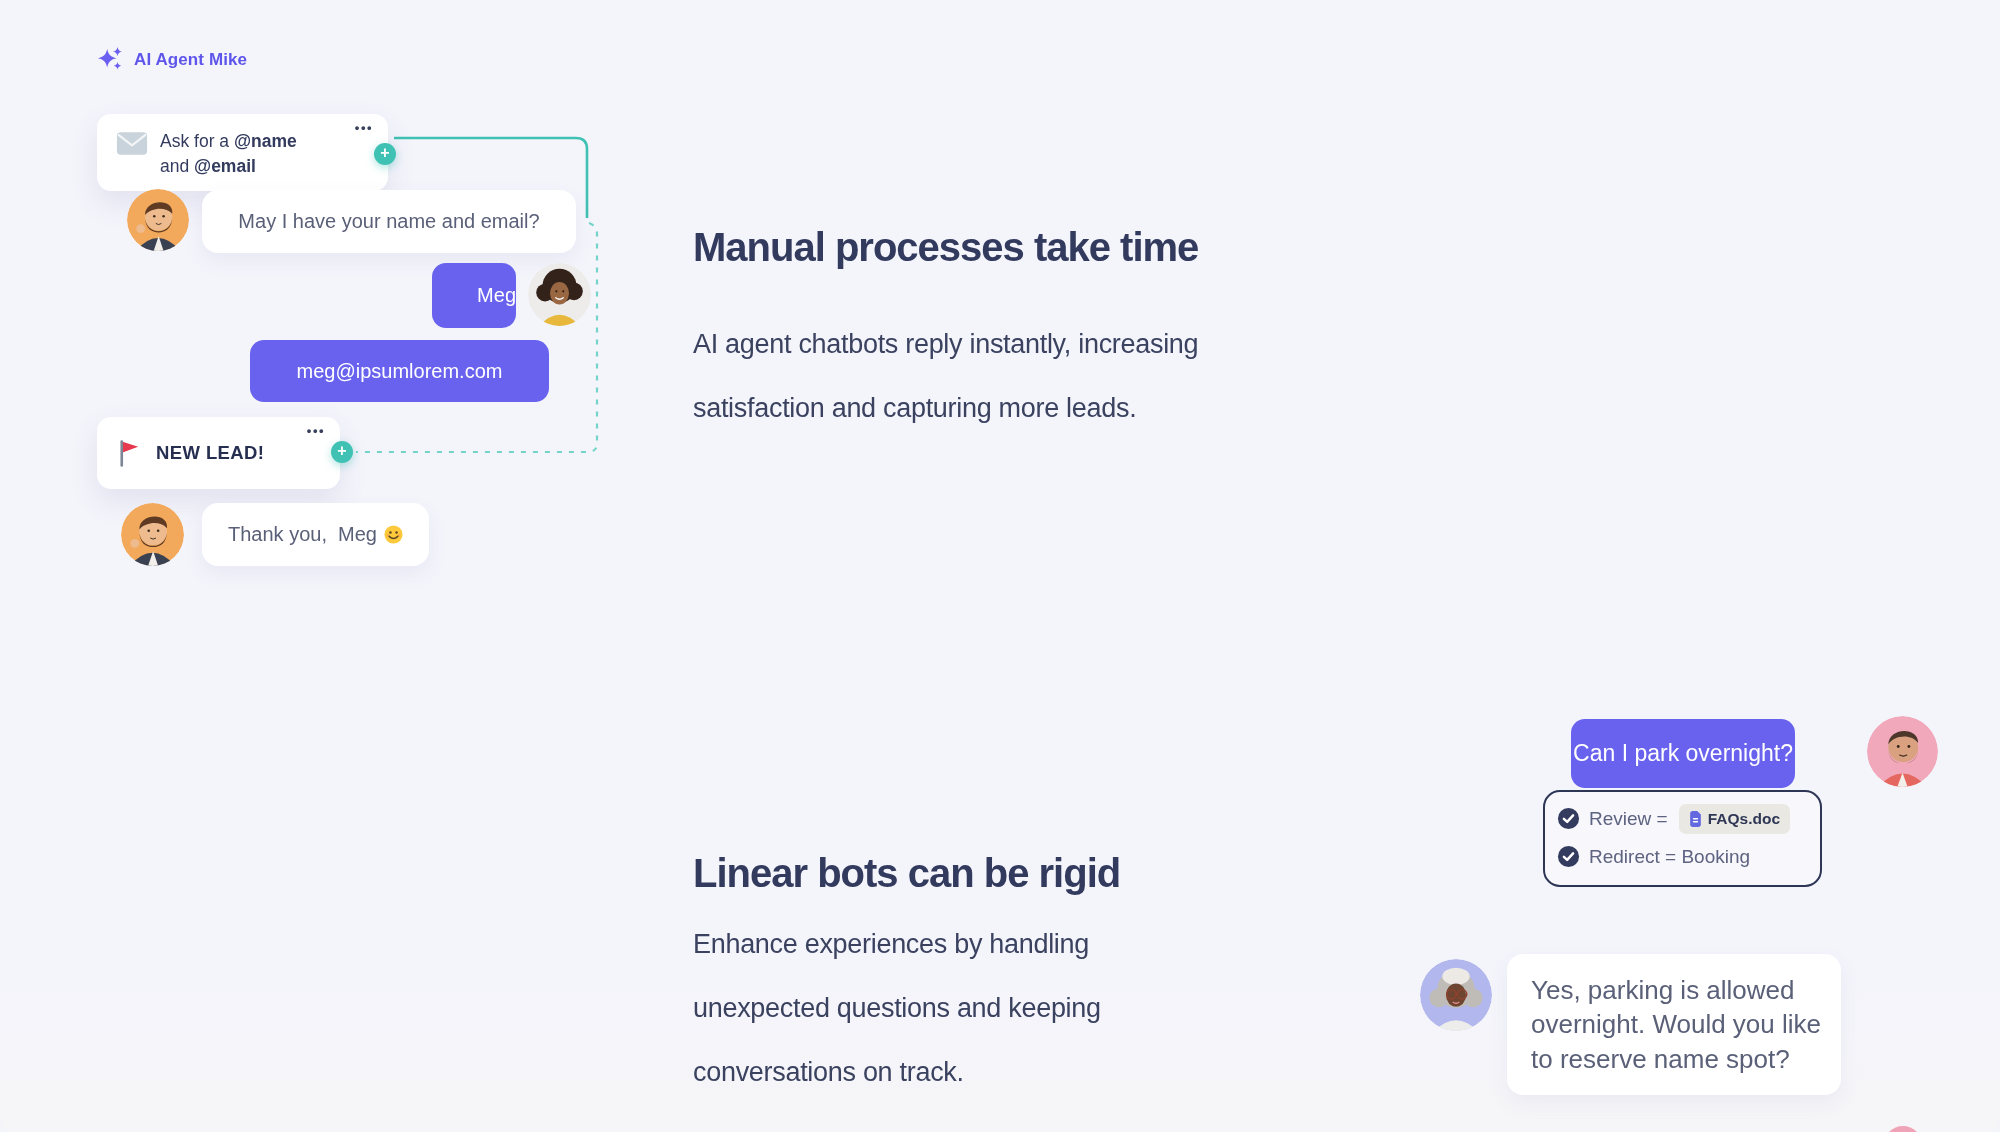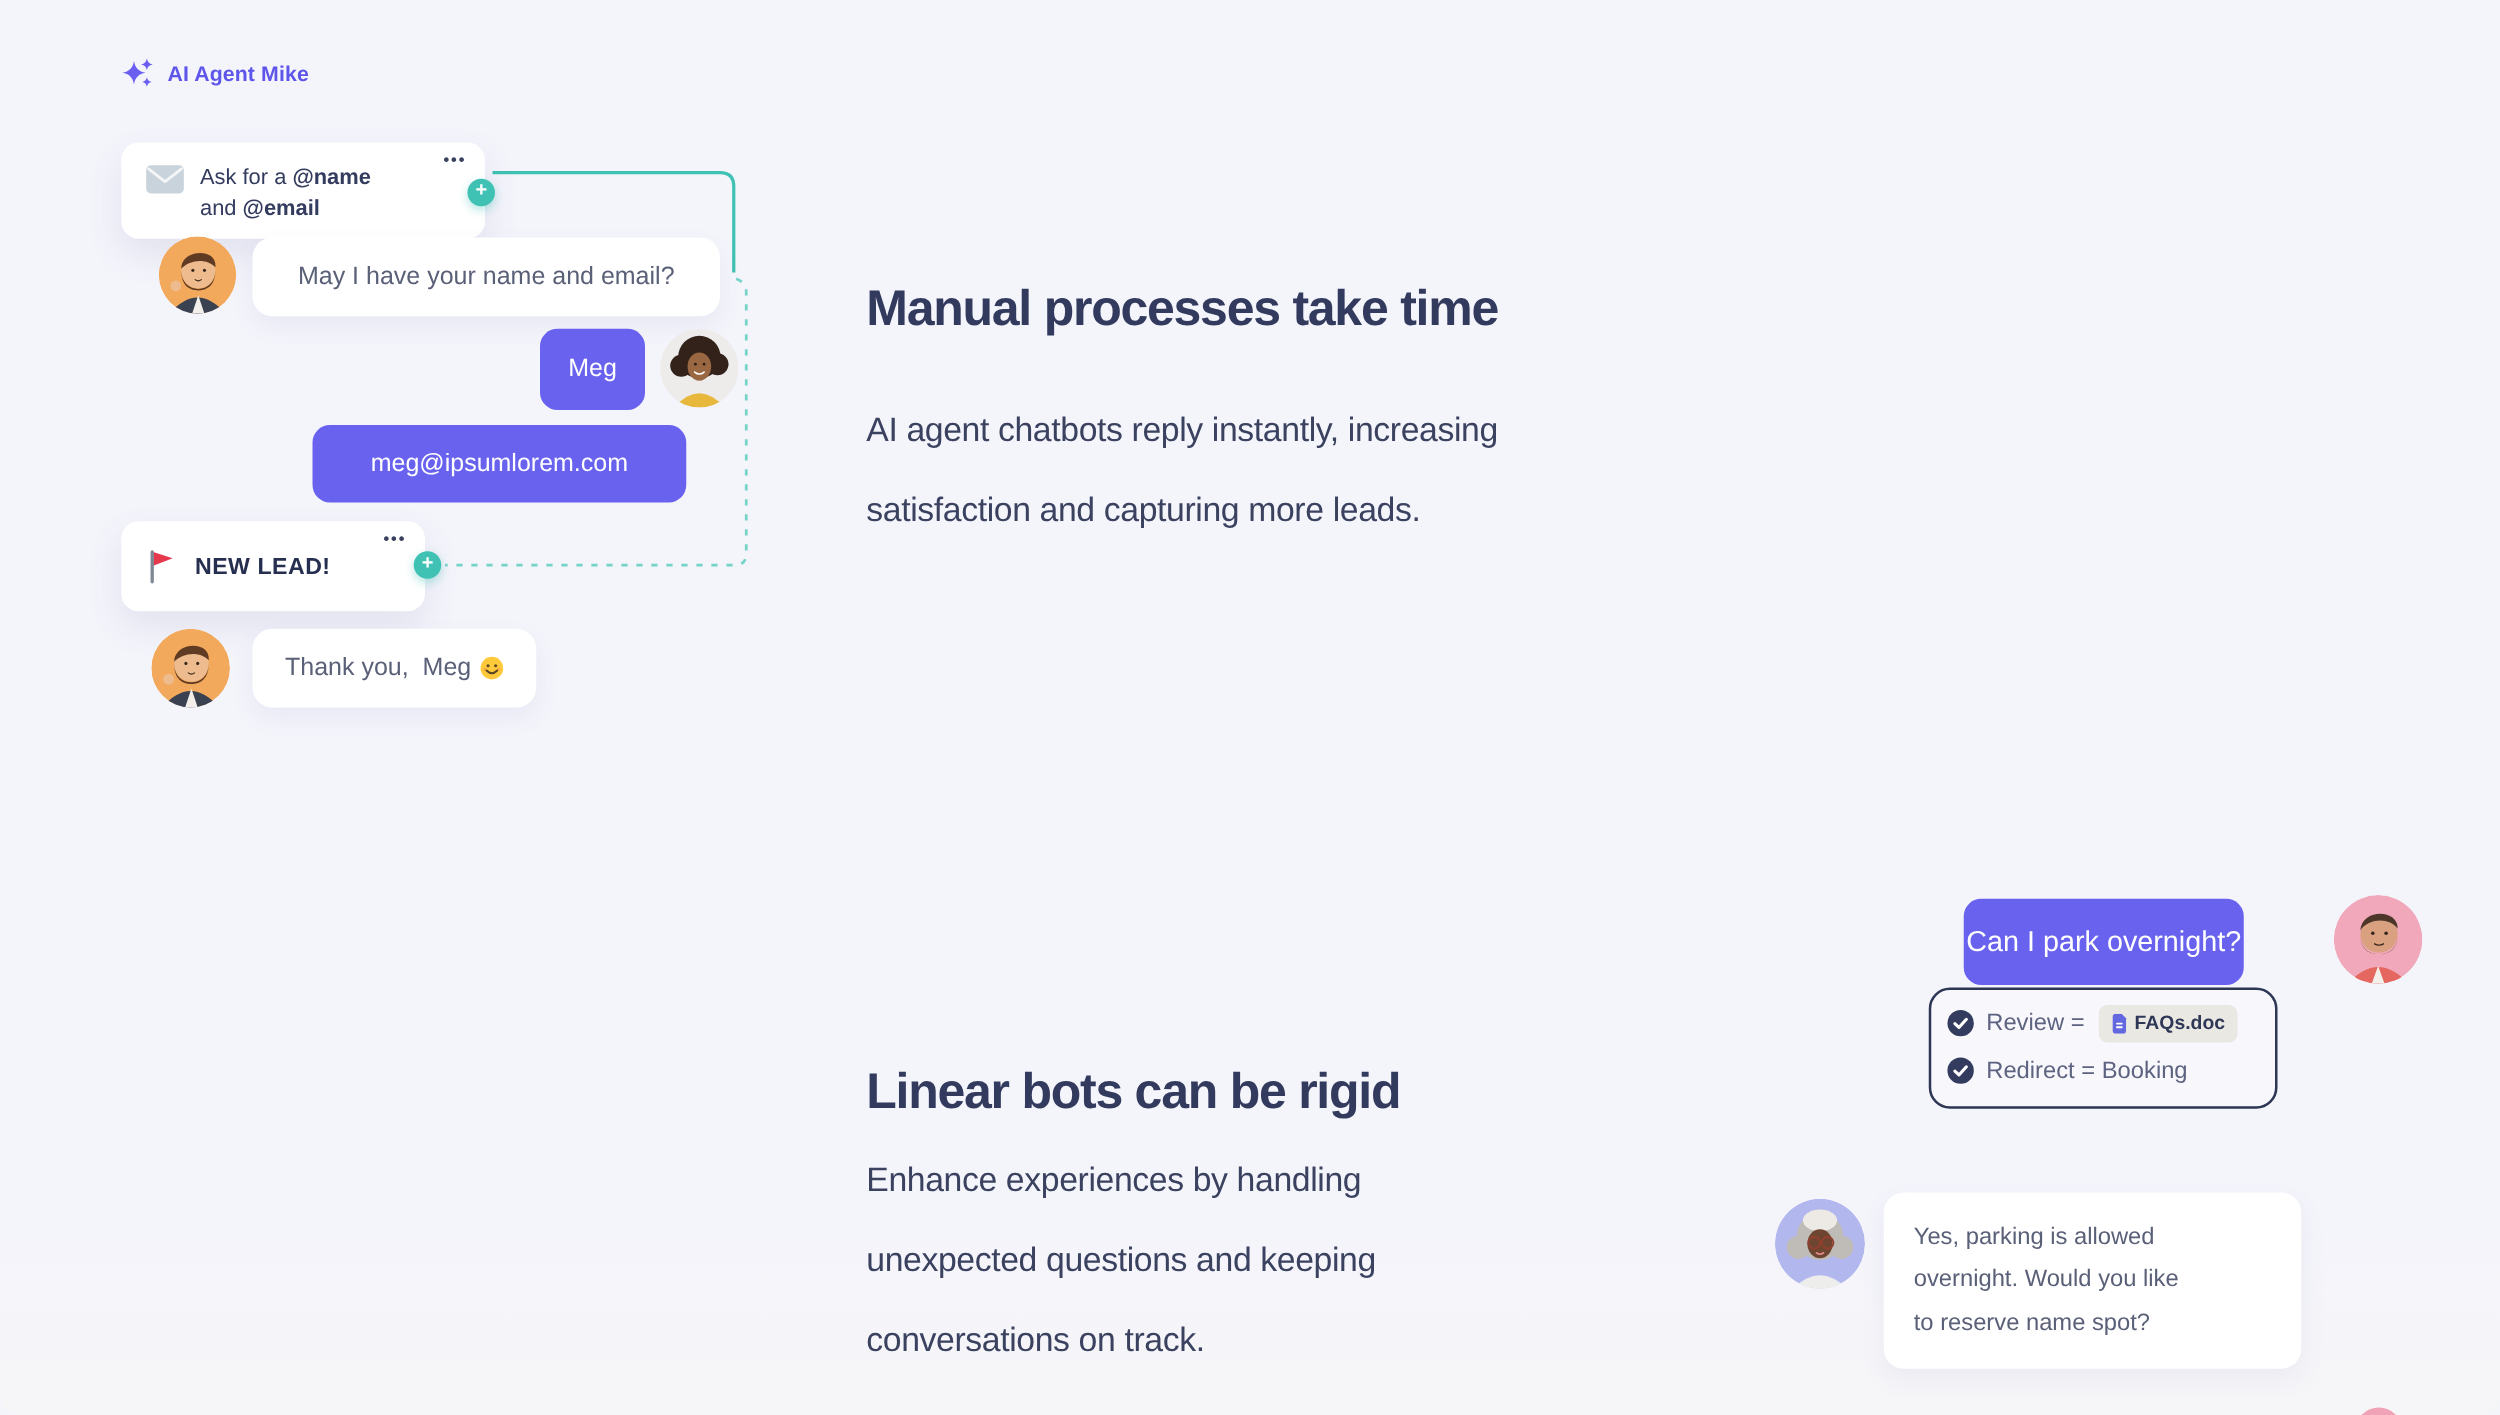--- a/index.html
+++ b/index.html
@@ -77,21 +77,21 @@
   .logic-row { display:flex; align-items:center; gap:9px; height:31px; margin-bottom:7px; }
   .logic-label { font-size:19px; color:#5D6380; }
   .doc-tag {
     display:flex; align-items:center; gap:6px; background:#EAE8E2; border-radius:7px;
     height:30px; padding:0 10px; margin-left:2px; cursor:pointer;
   }
   .doc-tag span { font-size:15.5px; font-weight:bold; color:#2F3756; }
   .answer-bubble {
     left:1507px; top:954px; width:334px; height:141px; border-radius:18px;
     flex-direction:column; align-items:flex-start; justify-content:center; padding-left:24px;
-    font-size:19px; line-height:34.5px; color:#4D5472;
+    font-size:26px; line-height:34.5px; color:#4D5472;
   }
   .answer-line { white-space:pre; }
 
   .pink-peek { position:absolute; left:1884px; top:1126px; width:38px; height:38px; border-radius:50%; background:#F0A3B7; z-index:2; }
 
   .thank-bubble { gap:7px; }
 </style>
 </head>
 <body>
 
@@ -142,21 +142,21 @@
         <circle cx="44" cy="44" r="2" fill="#3A2A1E"></circle>
           <circle cx="59" cy="44" r="2" fill="#3A2A1E"></circle>
         <path d="M47 56 Q51 59 55 56" stroke="#3A2A1E" stroke-width="1.5" fill="none" stroke-linecap="round"></path>
       </g>
     </svg>
   </div>
   <div class="bubble white" style="left:202px; top:190px; width:374px; height:63px;">
     <span>May I have your name and email?</span>
   </div>
 
-  <div class="bubble purple" style="left:432px; top:263px; width:84px; height:65px;">
+  <div class="bubble purple" style="left:432px; top:263px; width:84px; height:65px;justify-content:flex-end;">
     <span>Meg</span>
   </div>
   <div class="avatar" style="left:528px; top:263px; width:63px; height:63px;">
     <svg viewBox="0 0 100 100">
       <defs>
           <clipPath id="cpB">
             <circle cx="50" cy="50" r="50"></circle>
           </clipPath>
         </defs>
       <g clip-path="url(#cpB)">

